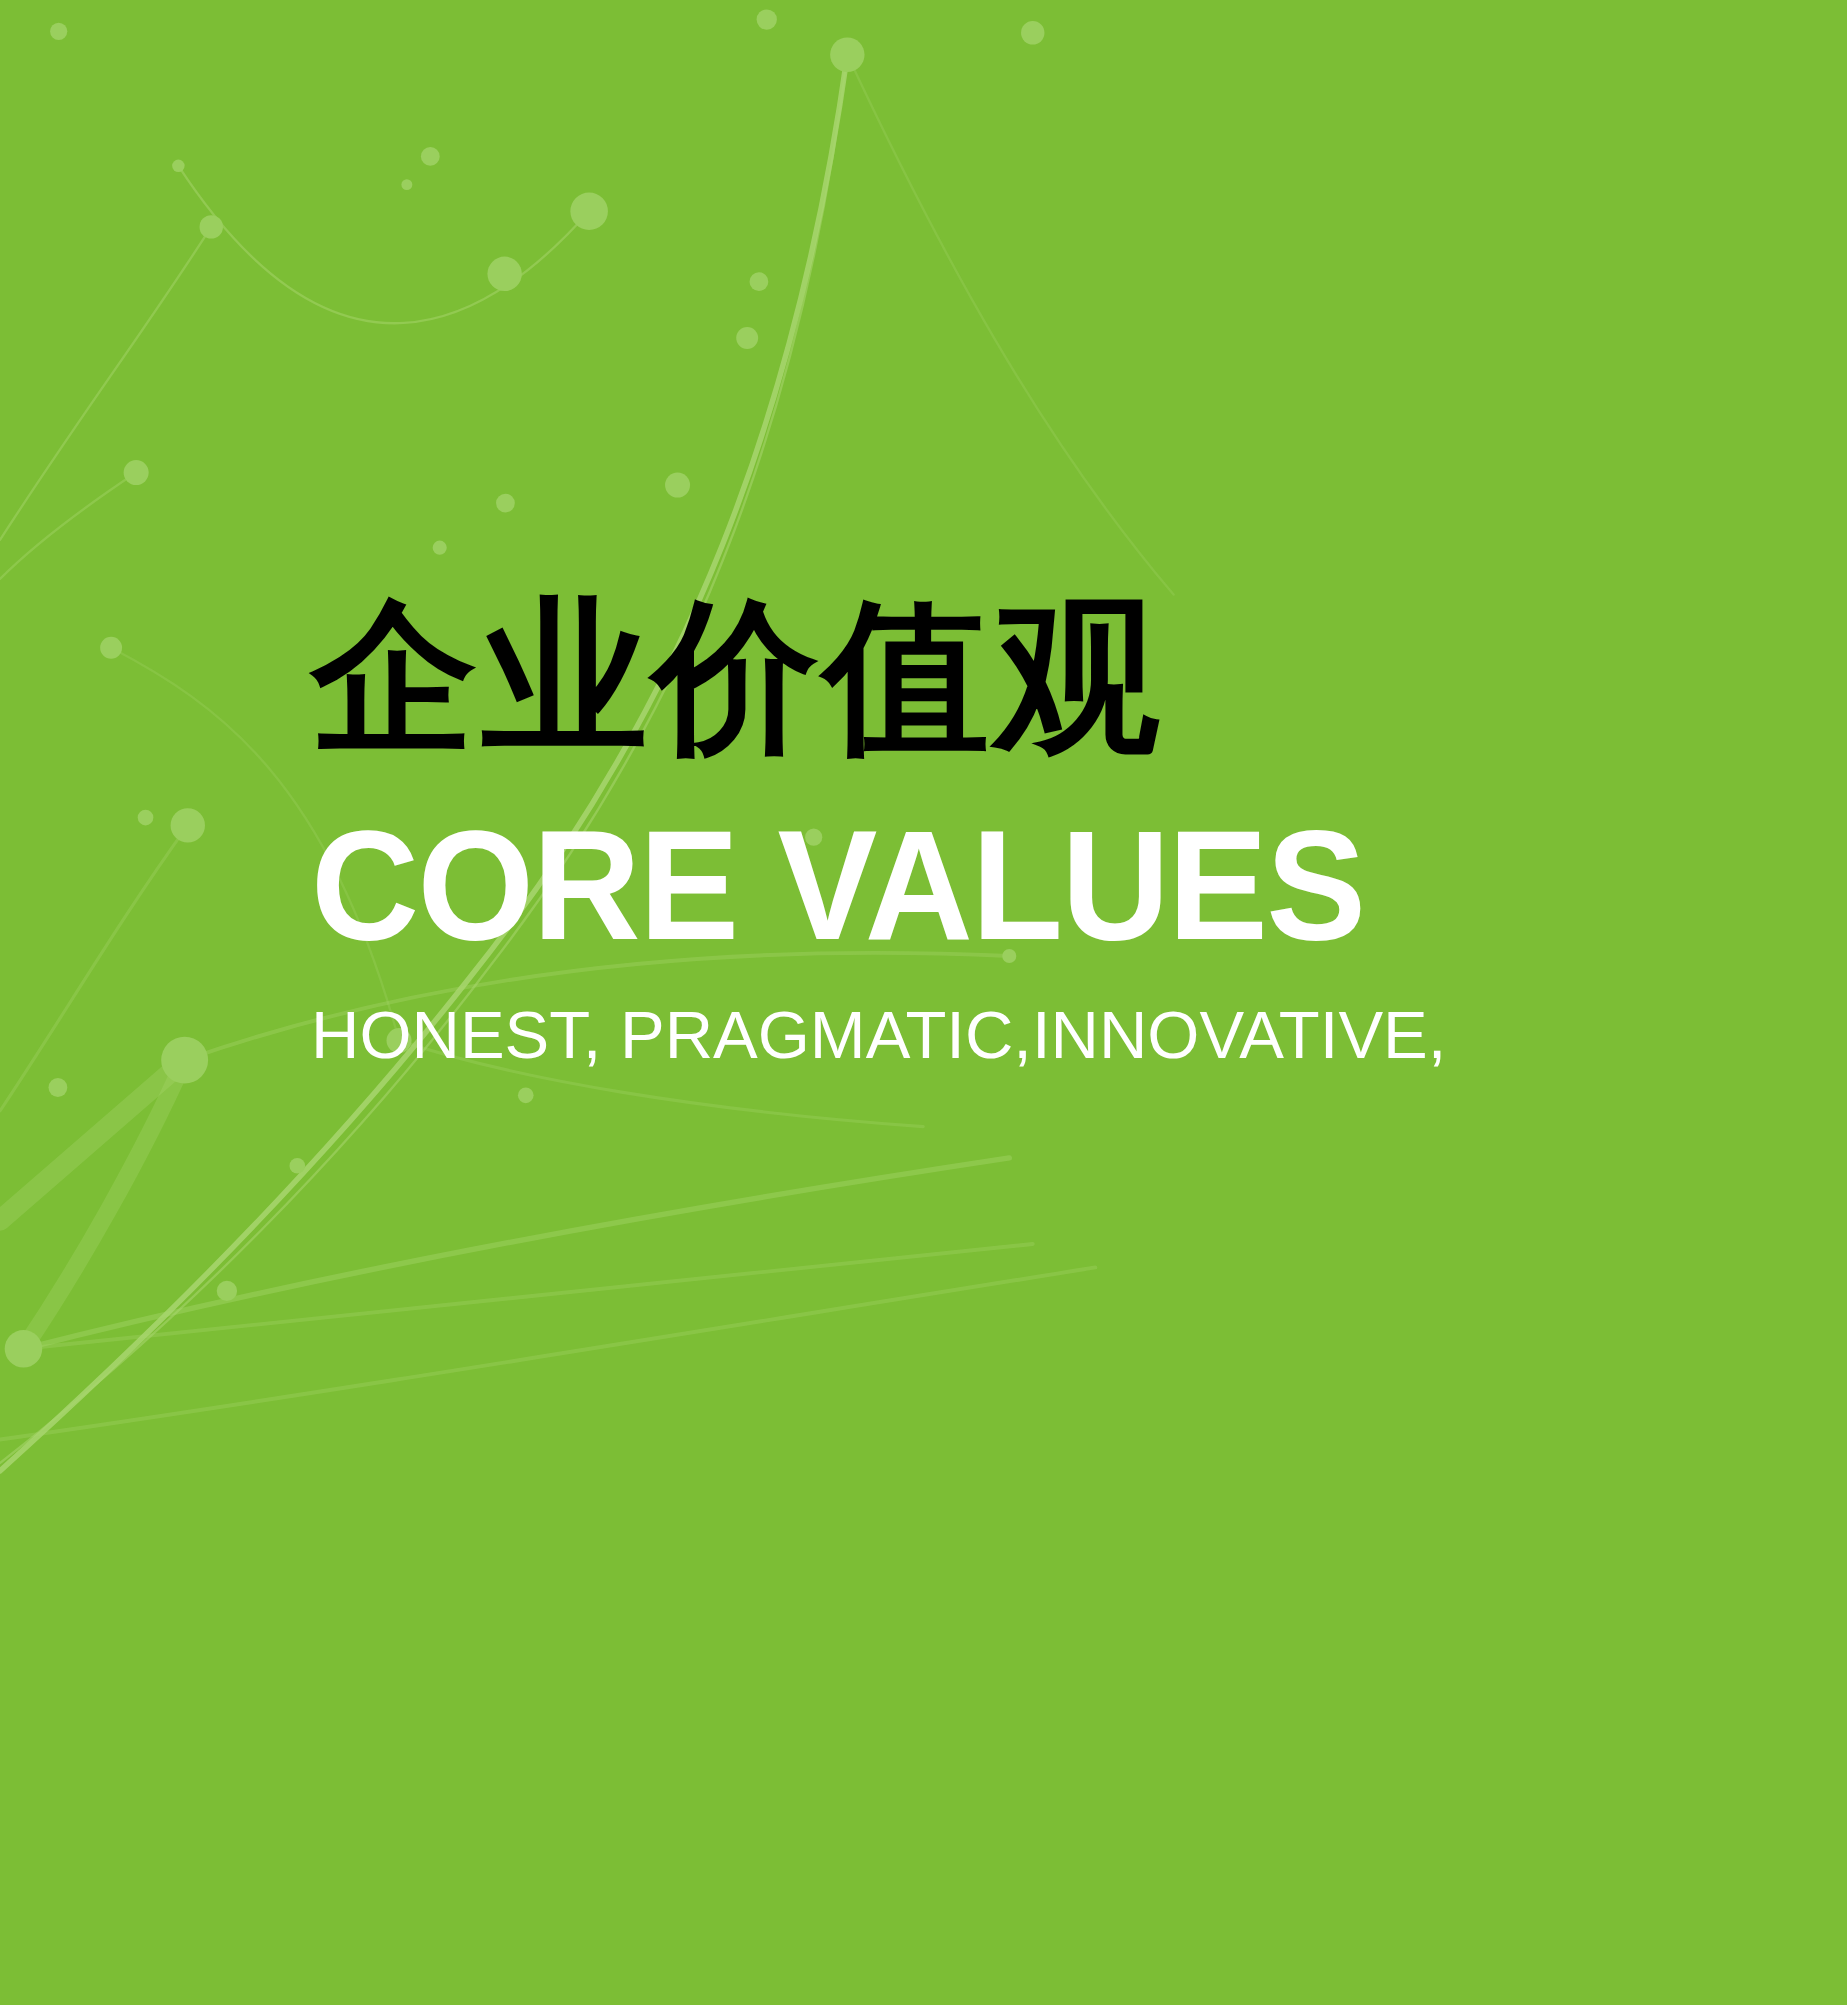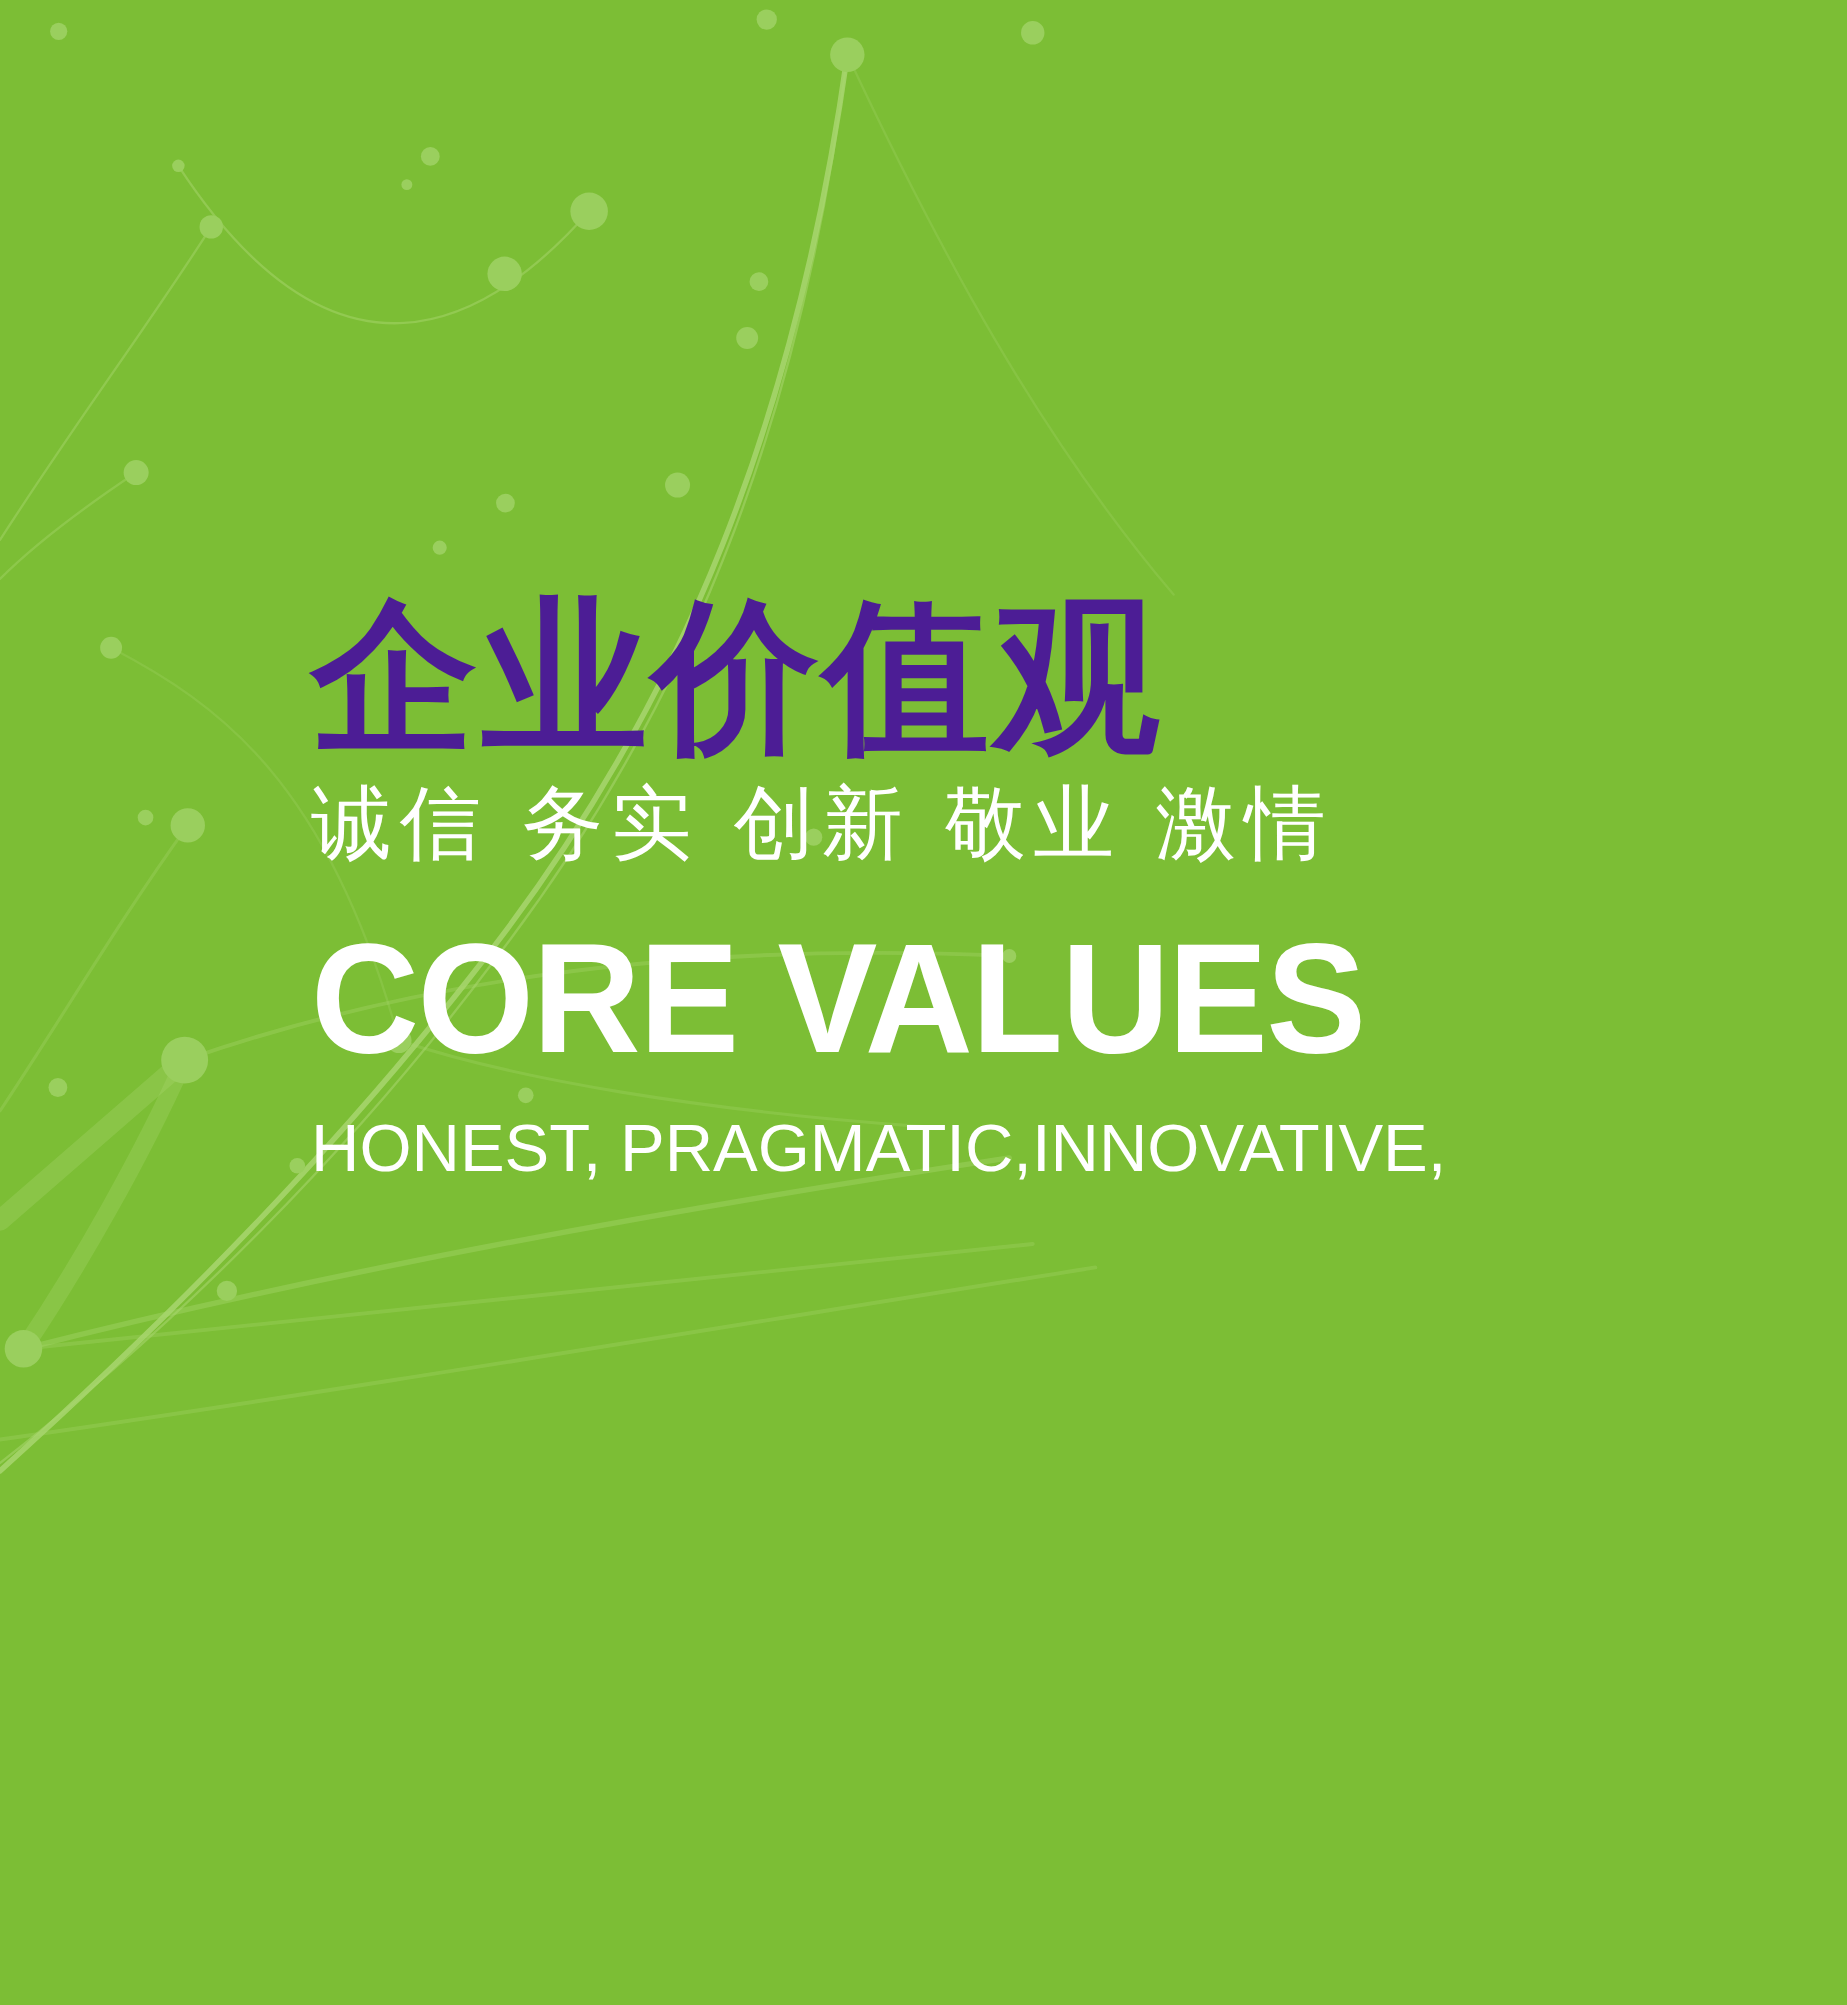--- a/index.html
+++ b/index.html
@@ -22,21 +22,21 @@
     height: 2006px;
     pointer-events: none;
   }
   #content {
     position: absolute;
     left: 311px;
     top: 594px;
     width: 1408px;
   }
   .cn-title {
-    color: #4c1d95;
+    color: #000000;
     font-size: 166px;
     font-weight: 700;
     line-height: 1.0;
     letter-spacing: 4.7px;
     margin: 0;
     white-space: nowrap;
     font-family: "DejaVu Sans", "Liberation Sans", sans-serif;
   }
   .cn-sub {
     color: #ffffff;
@@ -121,21 +121,20 @@
         <circle cx="1290" cy="1222" r="9" fill="#9ACF5E"></circle>
         <circle cx="380" cy="1490" r="10" fill="#9ACF5E"></circle>
         <circle cx="290" cy="1650" r="13" fill="#9ACF5E"></circle>
       </g>
   </svg>
 
   <div id="content">
 
     <h1 class="cn-title">企业价值观</h1>
 
-    <div class="cn-sub">诚信 务实 创新 敬业 激情</div>
 
     <h2 class="en-title">CORE VALUES</h2>
 
     <div class="en-body">
       <span class="line">HONEST, PRAGMATIC,INNOVATIVE,</span>
     </div>
 
   </div>
 </div>
 

